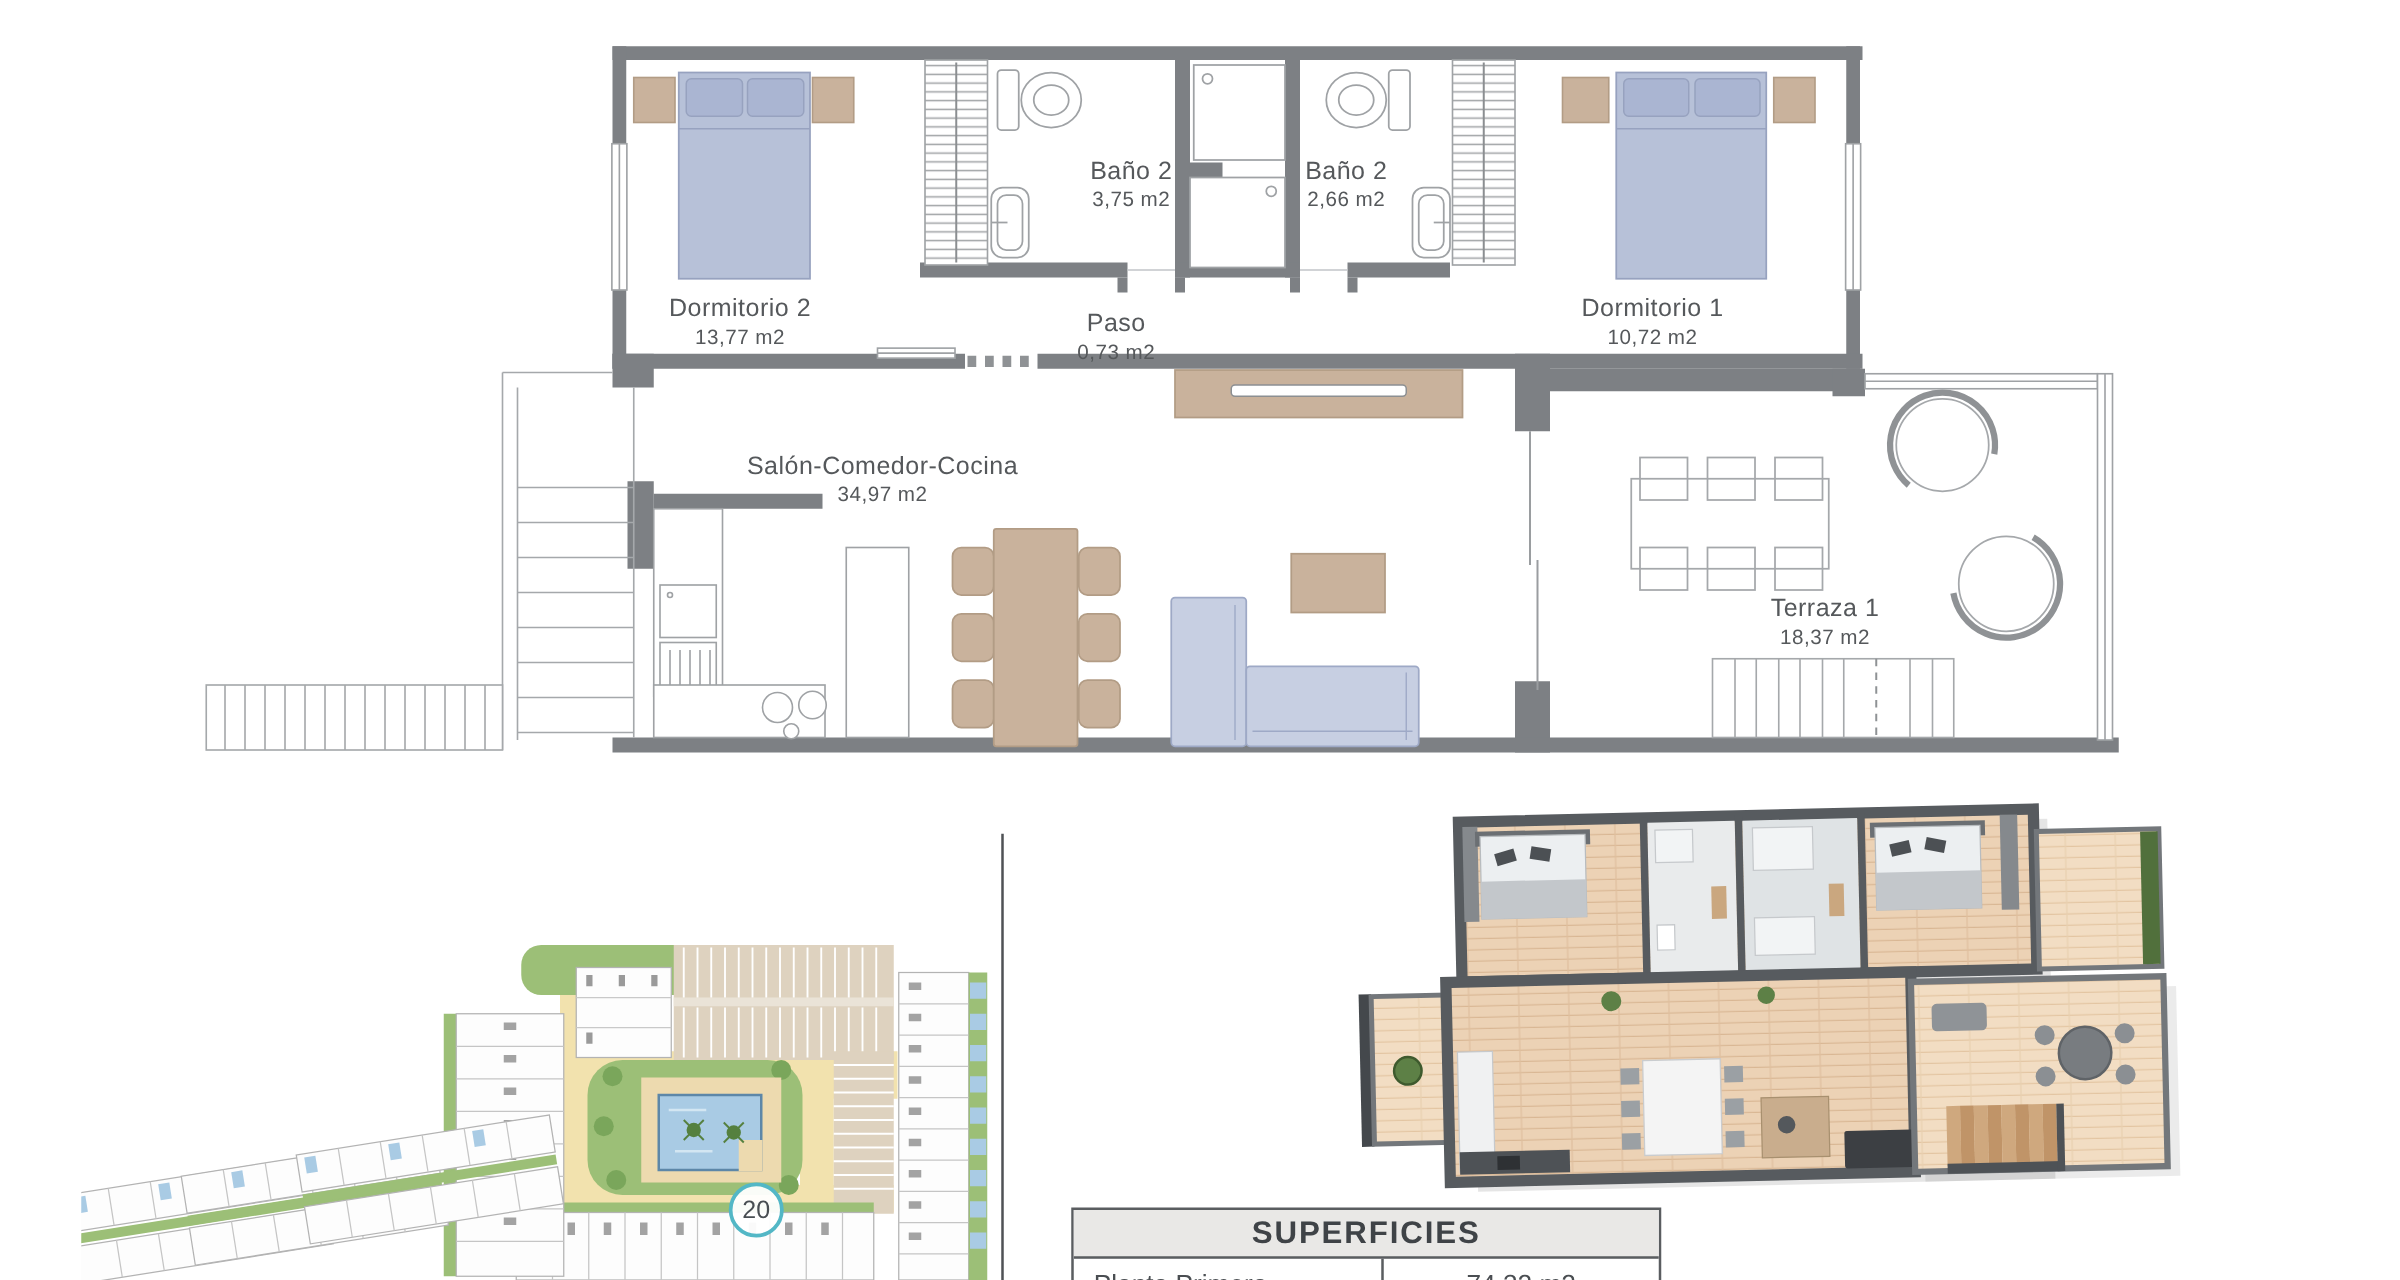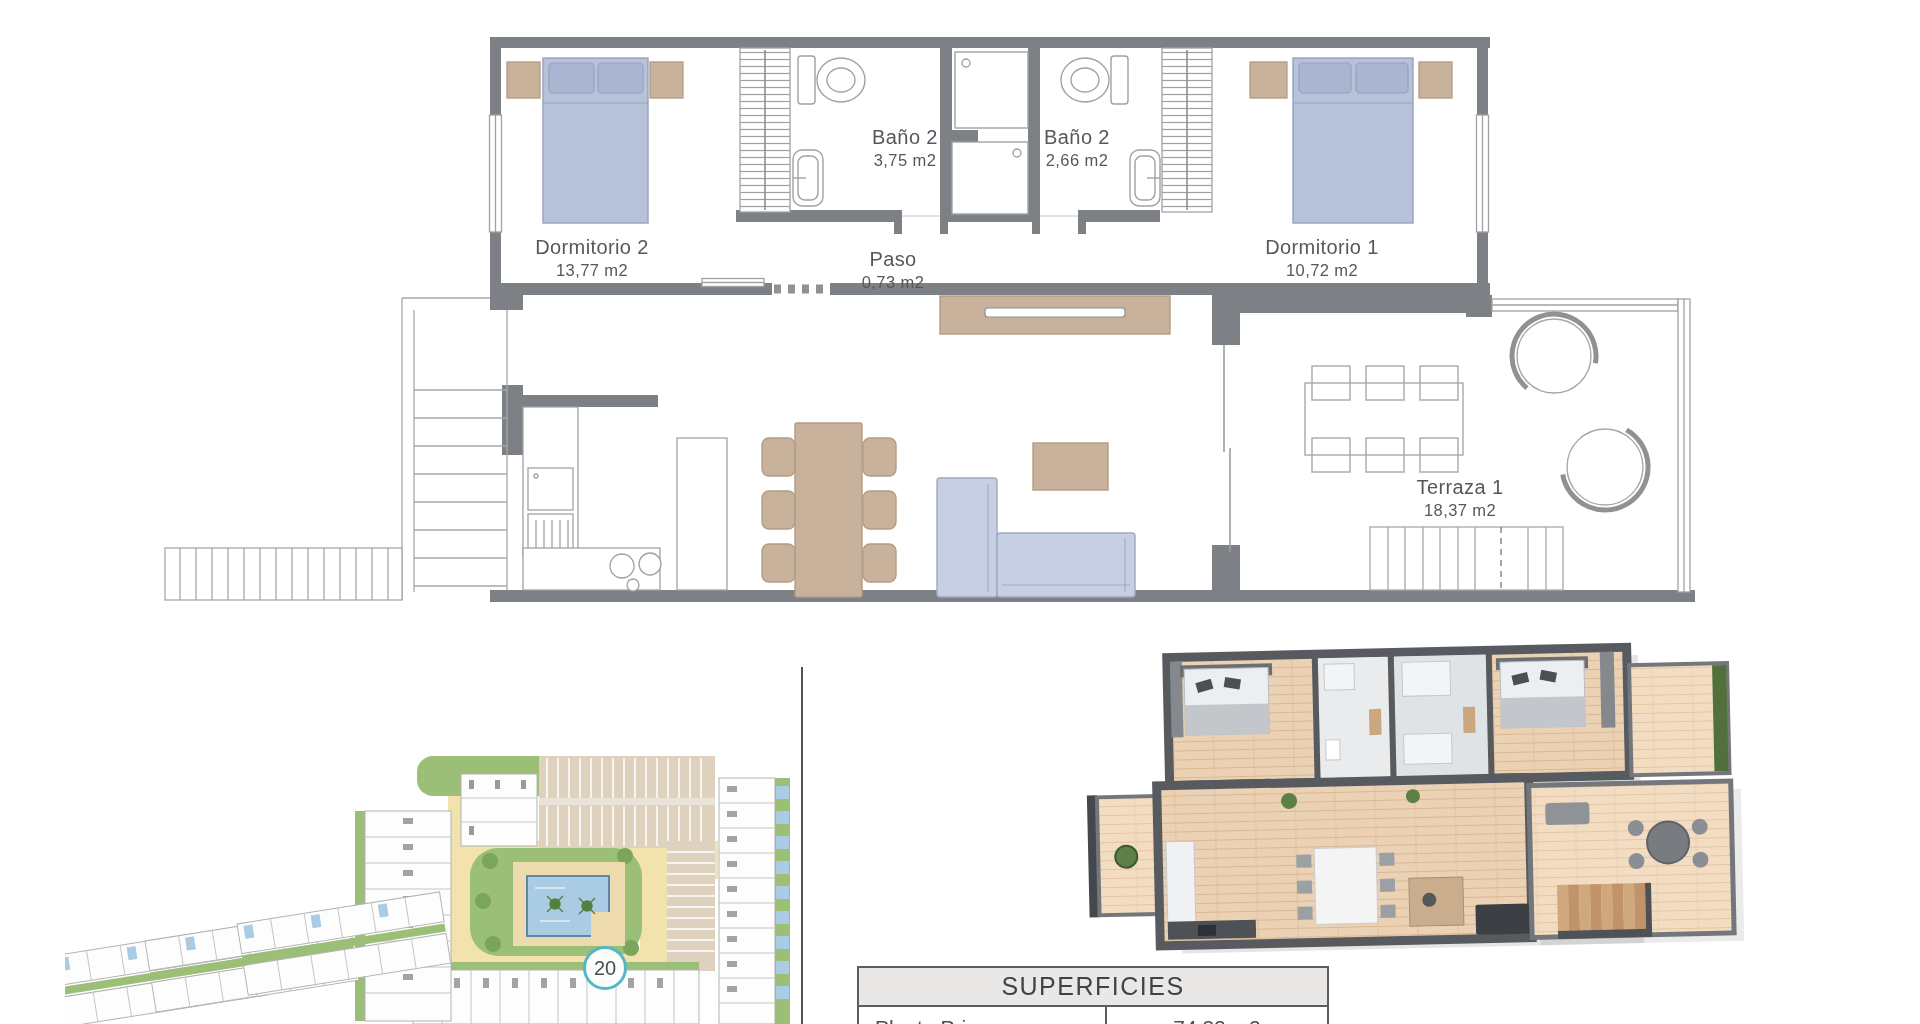--- a/index.html
+++ b/index.html
@@ -9,21 +9,21 @@
               letter-spacing:.4px;white-space:nowrap;}
   .rl-name{font-size:20px;line-height:23px;}
   .rl-area{font-size:16.5px;line-height:23px;}
   .plan-svg,.site-svg,.render-svg{position:absolute;}
   .divider-v{position:absolute;width:2px;background:#4f5255;}
   .unit-badge{position:absolute;width:38px;height:38px;border-radius:50%;border:3px solid #53b7c6;
               background:rgba(255,255,255,.95);color:#494e53;font-size:20px;font-weight:normal;
               text-align:center;line-height:38px;}
   .sup-table{position:absolute;border:2px solid #5a5d60;background:#fff;}
   .sup-header{height:37px;background:#e9e8e6;border-bottom:2px solid #5a5d60;text-align:center;
-              line-height:37px;font-size:25px;color:#3f4347;letter-spacing:1.5px;}
+              line-height:37px;font-size:25px;color:#3f4347;letter-spacing:1.5px;font-weight:bold;}
   .sup-row{display:flex;height:44px;}
   .sup-cell-label{width:230px;border-right:2px solid #5a5d60;padding-left:16px;font-size:21px;
                   line-height:42px;color:#4a4e52;}
   .sup-cell-value{flex:1;text-align:center;font-size:21px;line-height:42px;color:#4a4e52;}
 </style>
 </head>
 <body>
 
 <div class="canvas">
 
@@ -243,20 +243,24 @@
     <div class="rl-name">Baño 2</div>
     <div class="rl-area">2,66 m2</div>
   </div>
   <div class="room-label" style="left:893px;top:248px">
     <div class="rl-name">Paso</div>
     <div class="rl-area">0,73 m2</div>
   </div>
   <div class="room-label" style="left:1322px;top:236px">
     <div class="rl-name">Dormitorio 1</div>
     <div class="rl-area">10,72 m2</div>
+  </div>
+  <div class="room-label" style="left:706px;top:362px">
+    <div class="rl-name">Salón-Comedor-Cocina</div>
+    <div class="rl-area">34,97 m2</div>
   </div>
   <div class="room-label" style="left:1460px;top:476px">
     <div class="rl-name">Terraza 1</div>
     <div class="rl-area">18,37 m2</div>
   </div>
 
   <svg class="site-svg" style="left:65px;top:756px;width:725px;height:268px" viewBox="0 0 725 268">
     <g fill="#f2e2ae">
       <rect x="383" y="0" width="40" height="268"></rect>
       <rect x="383" y="85" width="270" height="38"></rect>

